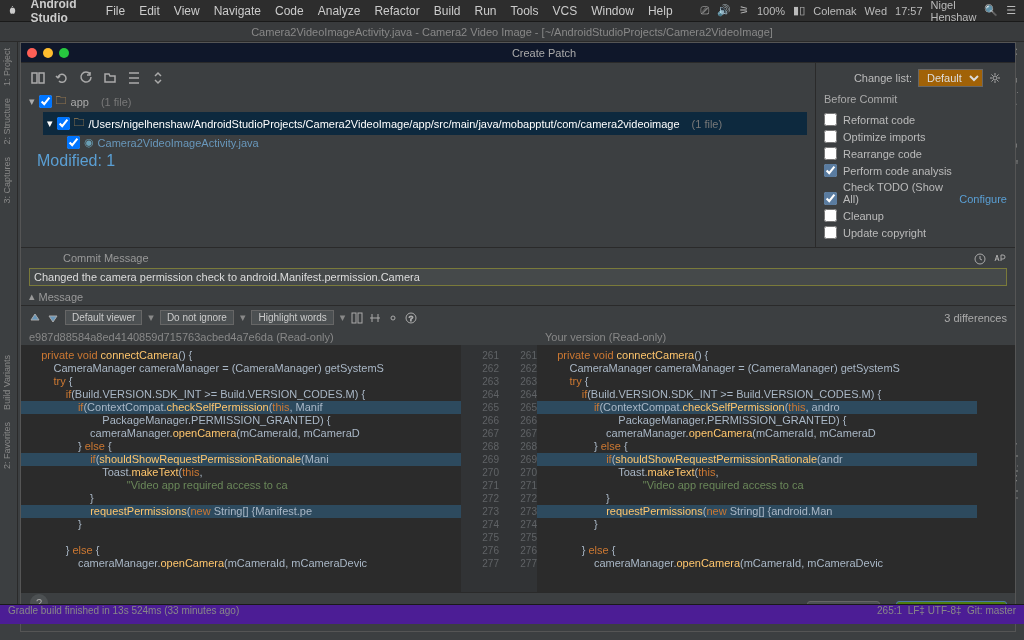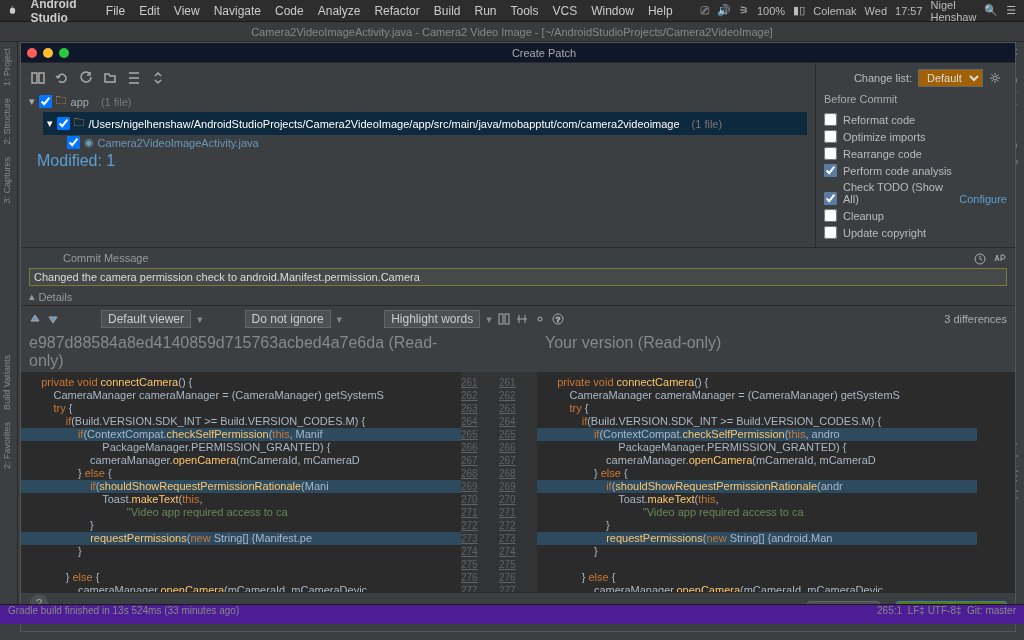--- a/index.html
+++ b/index.html
@@ -31,30 +31,30 @@
 .opt-row { display: flex; gap: 6px; align-items: flex-end; padding: 2px 0; color: #bbb; }
 .opt-row input { accent-color: #5a7ca0; }
 .opt-row .link { color: #5a9fd4; }
 .modified { text-align: left; color: #5a9fd4; font-size: 16px; padding: 2px 8px; }
 .commit-msg-row { padding: 4px 8px 2px 8px; display: flex; align-items: flex-start; gap: 22px; margin-left: 34px; }
 .commit-msg-lbl { color: #999; font-size: 11px; }
 .commit-msg-icons { margin-left: auto; display: flex; gap: 6px; }
 .commit-input { margin: 0 8px 2px 8px; background: #45494a; border: 1px solid #7a7a3a; padding: 2px 4px; color: #ddd; font-size: 11px; }
 .details-row { padding: 2px 8px; color: #999; font-size: 11px; display: flex; align-items: center; gap: 4px; }
 .diff-toolbar { display: flex; align-items: center; gap: 6px; padding: 4px 8px; border-top: 1px solid #2a2a2a; }
-.dropdown { background: #4c5052; border: 1px solid #666; color: #ccc; padding: 1px 6px; font-size: 12px; margin-left: 36px; }
+.dropdown { background: #4c5052; border: 1px solid #666; color: #ccc; padding: 1px 6px; font-size: 10px; }
 .diff-toolbar svg { stroke: #aaa; }
 .diff-count { margin-left: auto; color: #aaa; font-size: 11px; }
-.diff-headers { display: flex; font-size: 16px; color: #888; padding: 2px 8px; }
+.diff-headers { display: flex; font-size: 11px; color: #888; padding: 2px 8px; }
 .diff-headers .col-left { width: 440px; }
 .diff-headers .col-gut { width: 76px; }
 .diff-headers .col-right { flex: 1; }
 .diff-body { flex: 1; display: flex; font-family: Menlo, Consolas, monospace; font-size: 11px; overflow: hidden; position: relative; background: #2b2b2b; }
 .diff-col { width: 440px; padding: 4px 0; }
-.gutter { width: 76px; background: #313335; color: #606366; padding: 4px 0; text-align: left; text-decoration: underline; }
+.gutter { width: 76px; background: #313335; color: #606366; padding: 4px 0; text-align: right; }
 .gut-pair { display: flex; }
 .gut-pair span { width: 50%; }
 .code-line { white-space: pre; height: 13px; line-height: 13px; padding: 0 8px; color: #a9b7c6; overflow: hidden; }
 .gut-line { height: 13px; line-height: 13px; font-size: 10px; }
 .kw { color: #cc7832; }
 .cls { color: #a9b7c6; }
 .mtd { color: #ffc66d; }
 .str { color: #6a8759; }
 .chg { background: #2d4a5e; }
 .btn-row { padding: 8px; display: flex; justify-content: flex-end; gap: 16px; border-top: 1px solid #2a2a2a; }
@@ -230,21 +230,21 @@
             <path d="M7 4v3l2 1"></path>
           </svg>
         <svg width="14" height="14" viewBox="0 0 14 14" fill="none" stroke="#aaa">
             <path d="M2 9l2-6 2 6M3 7h2M8 3v6M8 3h2a2 2 0 0 1 0 4H8"></path>
           </svg>
       </div>
     </div>
     <div class="commit-input">Changed the camera permission check to android.Manifest.permission.Camera</div>
     <div class="details-row">
         <span>▴</span>
-        <span>Details</span>
+        <span>Message</span>
       </div>
 
     <div class="diff-toolbar">
       <svg width="12" height="12" viewBox="0 0 12 12" fill="#6897bb">
           <path d="M6 2L2 8h8z"></path>
         </svg>
       <svg width="12" height="12" viewBox="0 0 12 12" fill="#6897bb">
           <path d="M6 10L2 4h8z"></path>
         </svg>
       <span class="dropdown">Default viewer</span>

